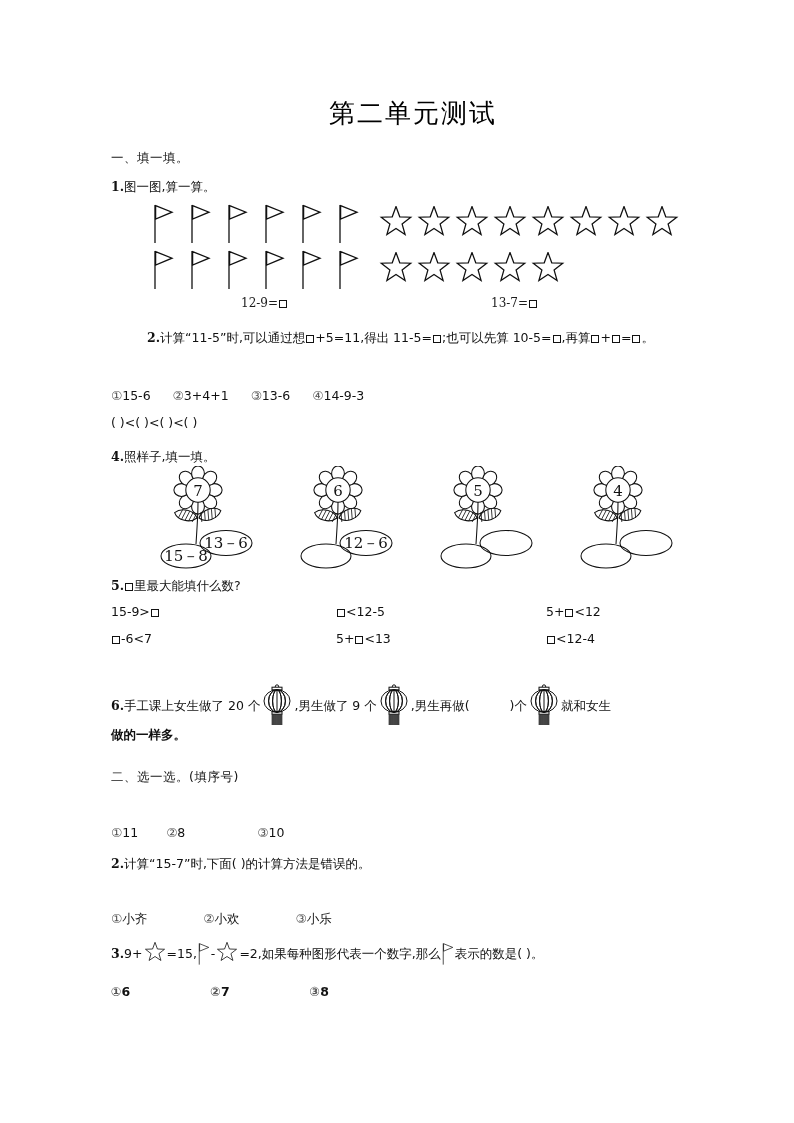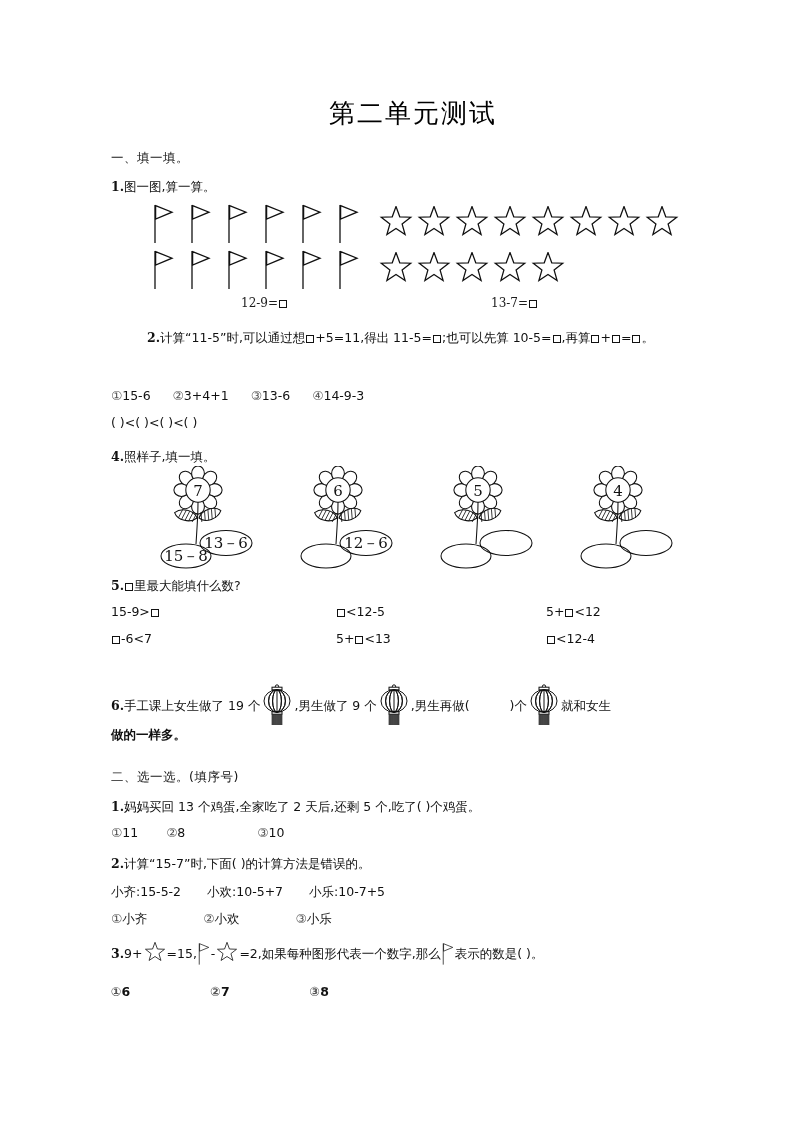--- a/index.html
+++ b/index.html
@@ -429,21 +429,21 @@
     <span></span><span class="box"></span><span>-6&lt;7</span>
   </div>
   <div class="row" style="left:320px; top:631px;">
     <span>5+</span><span class="box"></span><span>&lt;13</span>
   </div>
   <div class="row" style="left:530px; top:631px;">
     <span></span><span class="box"></span><span>&lt;12-4</span>
   </div>
 
   <div class="row" style="left:95px; top:681px;">
-    <span class="qnum">6.</span><span>手工课上女生做了 19 个</span><span class="lantern-inline"><svg viewBox="0 0 34 46" width="34" height="46">
+    <span class="qnum">6.</span><span>手工课上女生做了 20 个</span><span class="lantern-inline"><svg viewBox="0 0 34 46" width="34" height="46">
           <g fill="none" stroke="#111" stroke-width="1">
             <path d="M15.2 6 a1.8 2.2 0 1 1 3.6 0"></path>
             <rect x="12" y="6.2" width="10" height="2.6"></rect>
             <ellipse cx="17" cy="20" rx="13" ry="11.2"></ellipse>
             <ellipse cx="17" cy="20" rx="8.4" ry="11.2"></ellipse>
             <ellipse cx="17" cy="20" rx="4.4" ry="11.2"></ellipse>
             <line x1="17" y1="8.9" x2="17" y2="31.1"></line>
             <ellipse cx="17" cy="20" rx="4.4" ry="11.2"></ellipse>
             <ellipse cx="17" cy="20" rx="8.4" ry="11.2"></ellipse>
             <rect x="12" y="30.8" width="10" height="2.4"></rect>
@@ -504,32 +504,26 @@
             <line x1="19.88" y1="33.4" x2="19.88" y2="44"></line>
             <line x1="20.84" y1="33.4" x2="20.84" y2="44"></line>
             <line x1="21.80" y1="33.4" x2="21.80" y2="44"></line>
           </g>
         </svg></span><span>就和女生</span>
   </div>
   <div class="row" style="left:95px; top:727px;font-weight:bold;">做的一样多。</div>
 
   <div class="row sec-head" style="left:95px; top:769px;">二、选一选。(填序号)</div>
 
-  <div class="row" style="left:95px; top:799px;">
-    <span class="qnum">1.</span><span>妈妈买回 13 个鸡蛋,全家吃了 2 天后,还剩 5 个,吃了(        )个鸡蛋。</span>
-  </div>
   <div class="row" style="left:95px; top:825px;">
     <span class="circnum" style="margin-right:28px;"><span style="color: rgb(85, 85, 85);">①</span><span>11</span></span><span class="circnum" style="margin-right:72px;"><span style="color: rgb(85, 85, 85);">②</span><span>8</span></span><span class="circnum"><span style="color: rgb(85, 85, 85);">③</span><span>10</span></span>
   </div>
 
   <div class="row" style="left:95px; top:856px;">
     <span class="qnum">2.</span><span>计算“15-7”时,下面(        )的计算方法是错误的。</span>
-  </div>
-  <div class="row" style="left:95px; top:884px;">
-    <span style="margin-right:26px;">小齐:15-5-2</span><span style="margin-right:26px;">小欢:10-5+7</span><span>小乐:10-7+5</span>
   </div>
   <div class="row" style="left:95px; top:911px;">
     <span class="circnum" style="margin-right:56px;"><span style="color: rgb(85, 85, 85);">①</span><span>小齐</span></span><span class="circnum" style="margin-right:56px;"><span style="color: rgb(85, 85, 85);">②</span><span>小欢</span></span><span class="circnum"><span style="color: rgb(85, 85, 85);">③</span><span>小乐</span></span>
   </div>
 
   <div class="row" style="left:95px; top:942px;text-align:right;">
     <span class="qnum">3.</span><span>9+</span><span class="star-inline"><svg viewBox="0 0 34 34" width="24" height="22">
           <polygon points="17.00,0.50 20.76,10.82 31.74,11.21 23.09,17.98 26.11,28.54 17.00,22.40 7.89,28.54 10.91,17.98 2.26,11.21 13.24,10.82" fill="none" stroke="#111" stroke-width="1.25" stroke-linejoin="miter"></polygon>
         </svg></span><span>=15,</span><span class="flag-inline"><svg viewBox="0 0 25 40" width="14" height="24">
           <g fill="none" stroke="#111" stroke-width="1.3">

